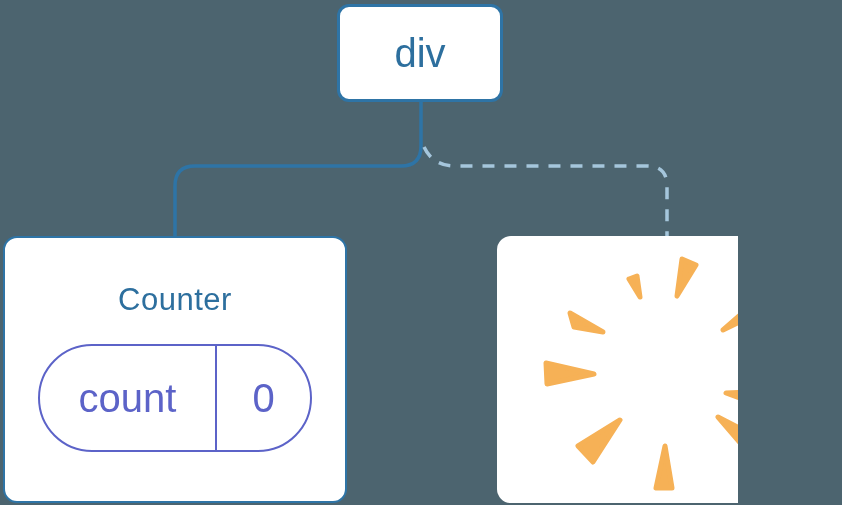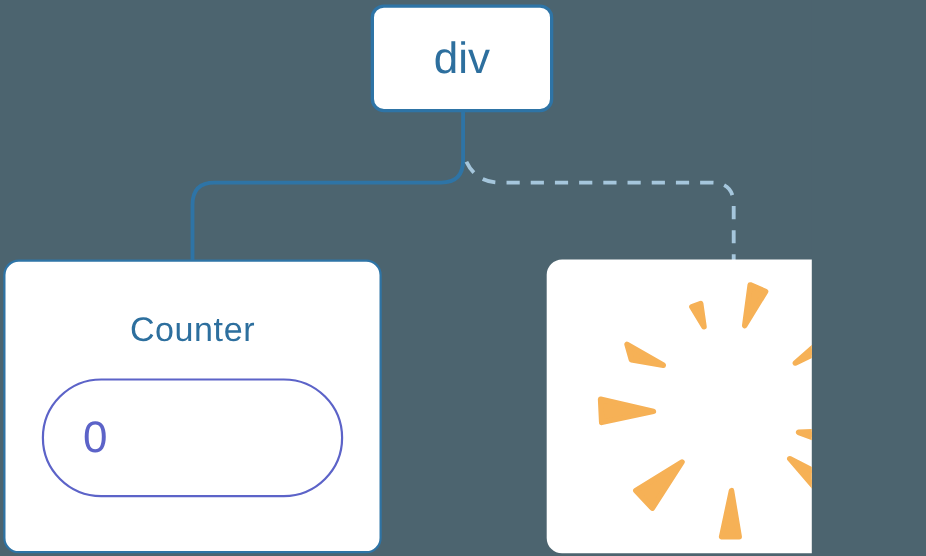--- a/index.html
+++ b/index.html
@@ -111,20 +111,21 @@
     <path class="edge-dashed" d="M424,147 Q433,166 455,166 H647 Q667,166 667,186 V240"></path>
   </svg>
 
   <div class="node node-root">
     <span>div</span>
   </div>
 
   <div class="node node-counter">
     <div class="counter-title">Counter</div>
     <div class="state-pill">
+      <div class="state-key">count</div>
       <div class="state-value">0</div>
     </div>
   </div>
 
   <div class="node node-poof">
     <svg class="poof-svg" viewBox="0 0 343 267">
         <polygon points="132,43 140,40 143,61"></polygon>
         <polygon points="180,60 185,23 199,29"></polygon>
         <polygon points="226,94 259,65 269,73"></polygon>
         <polygon points="106,96 73,77 77,91"></polygon>

